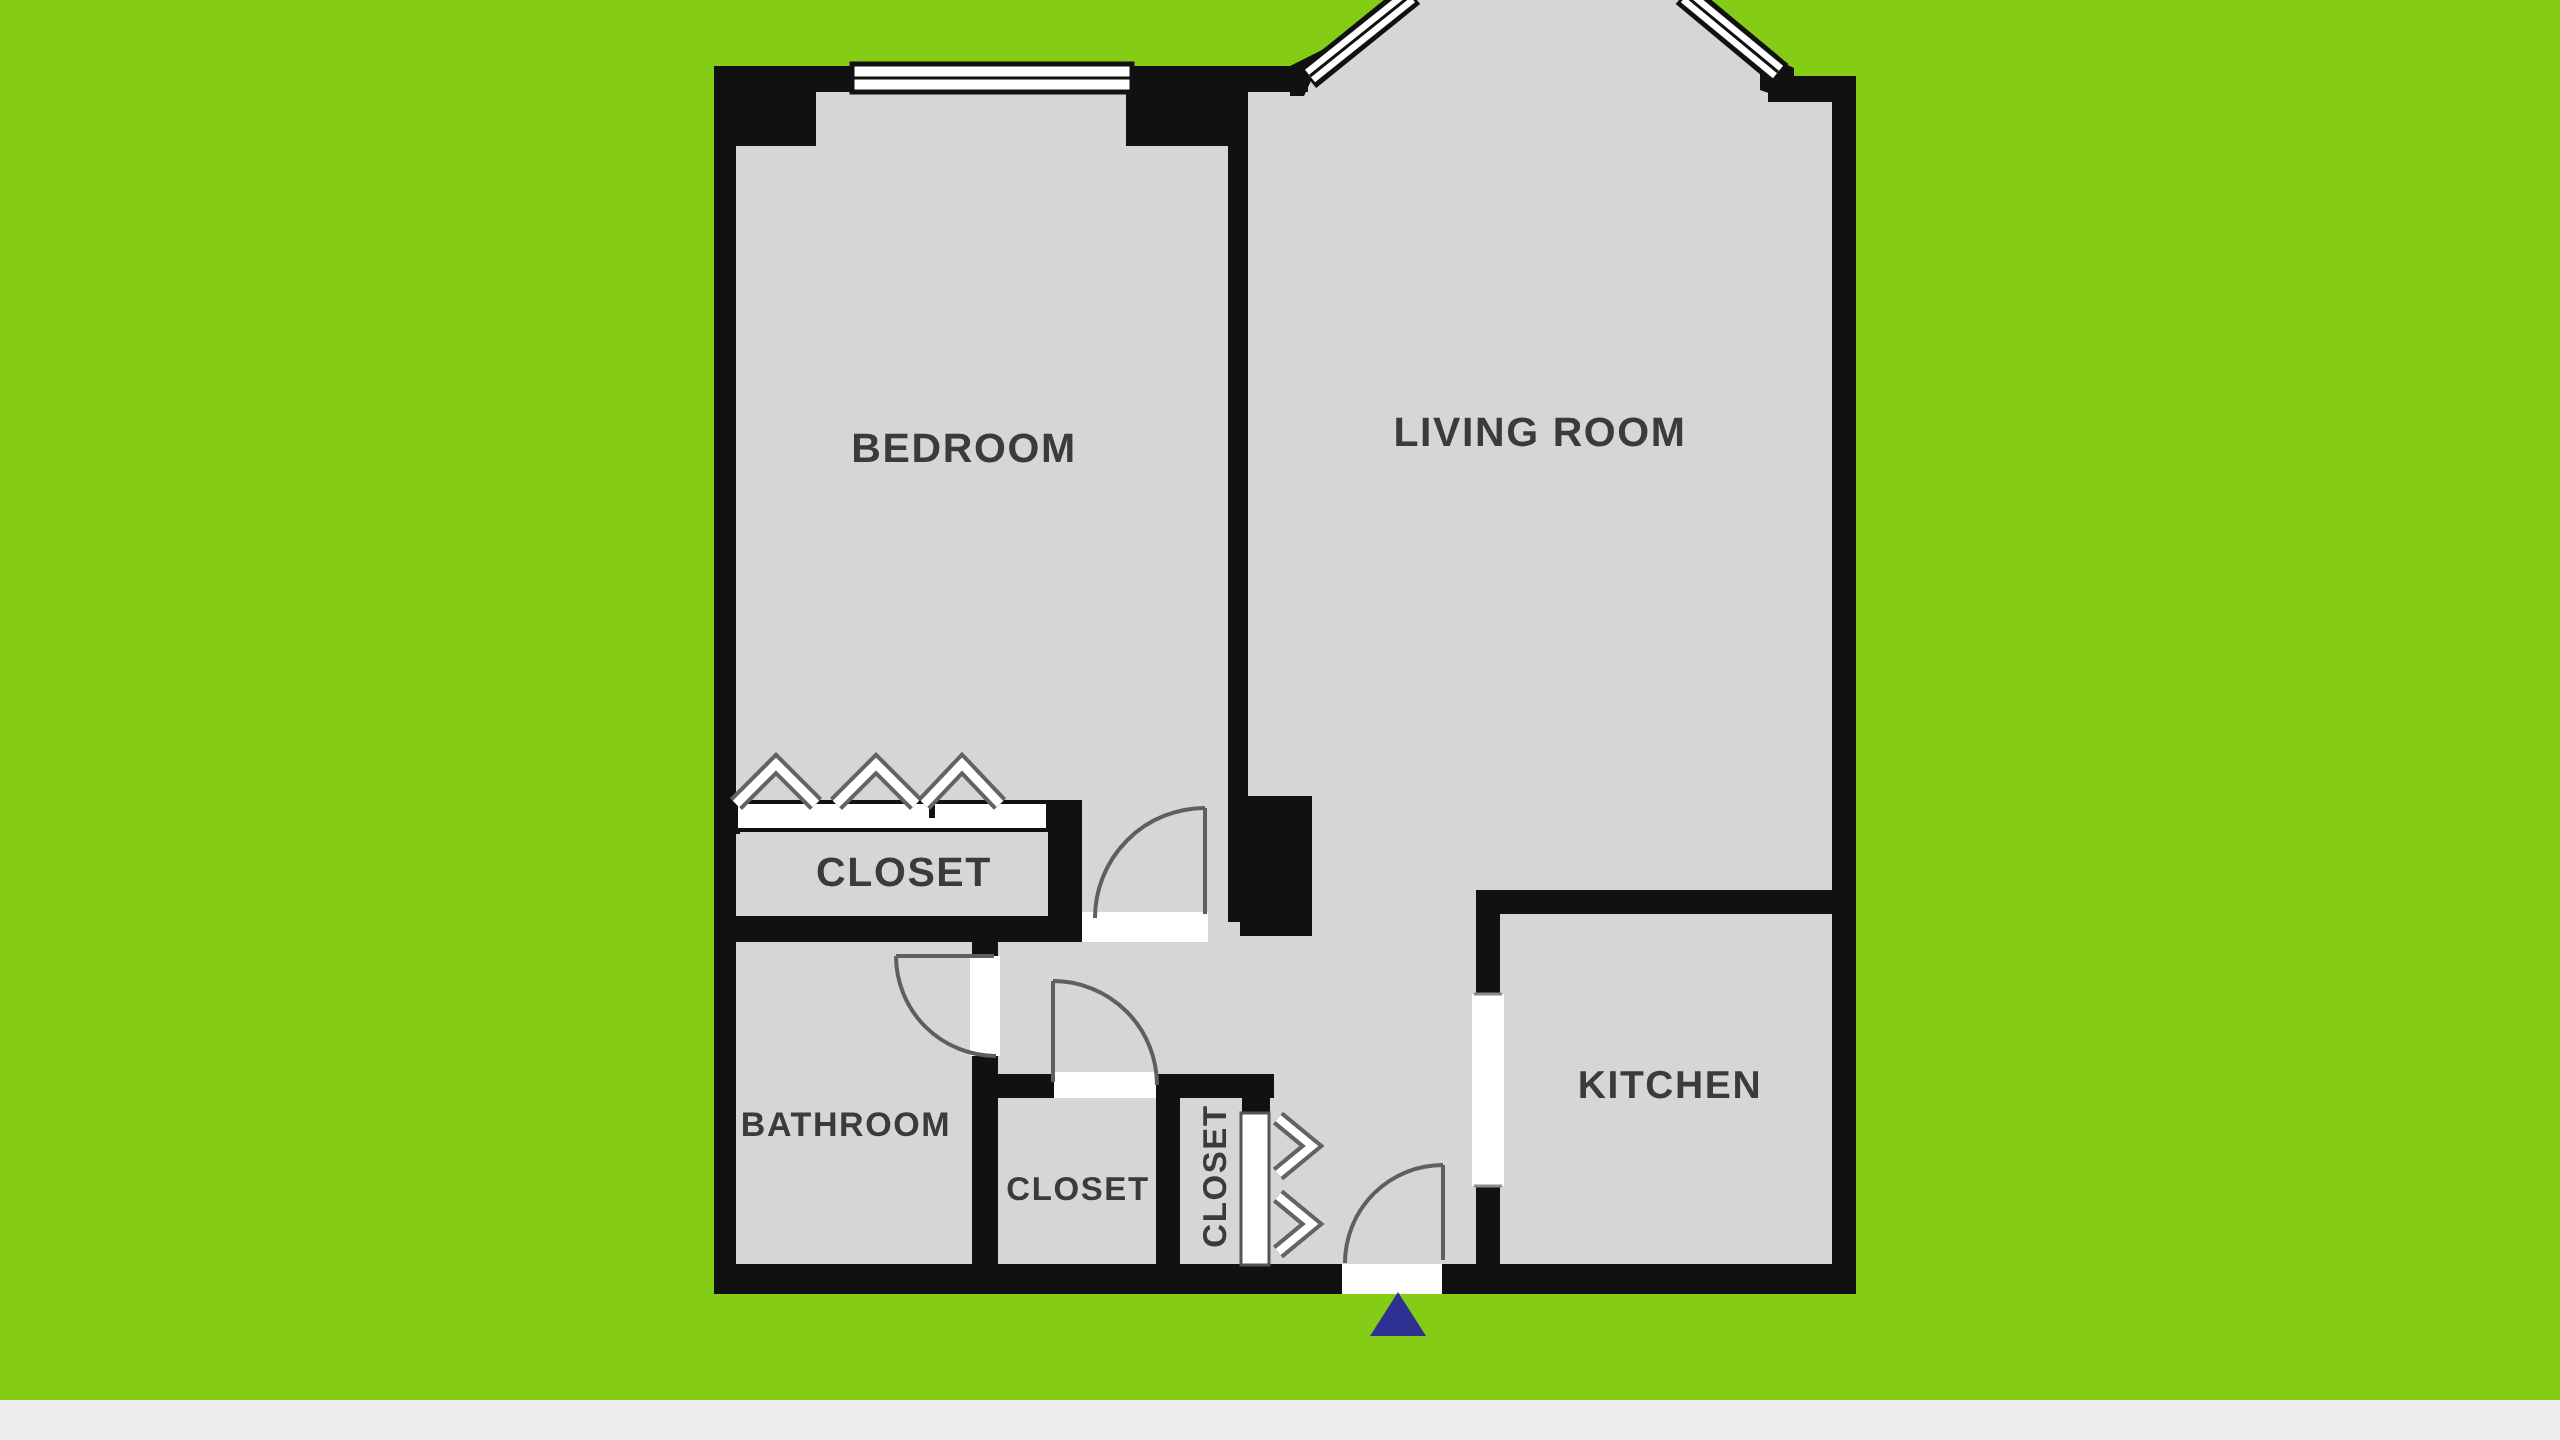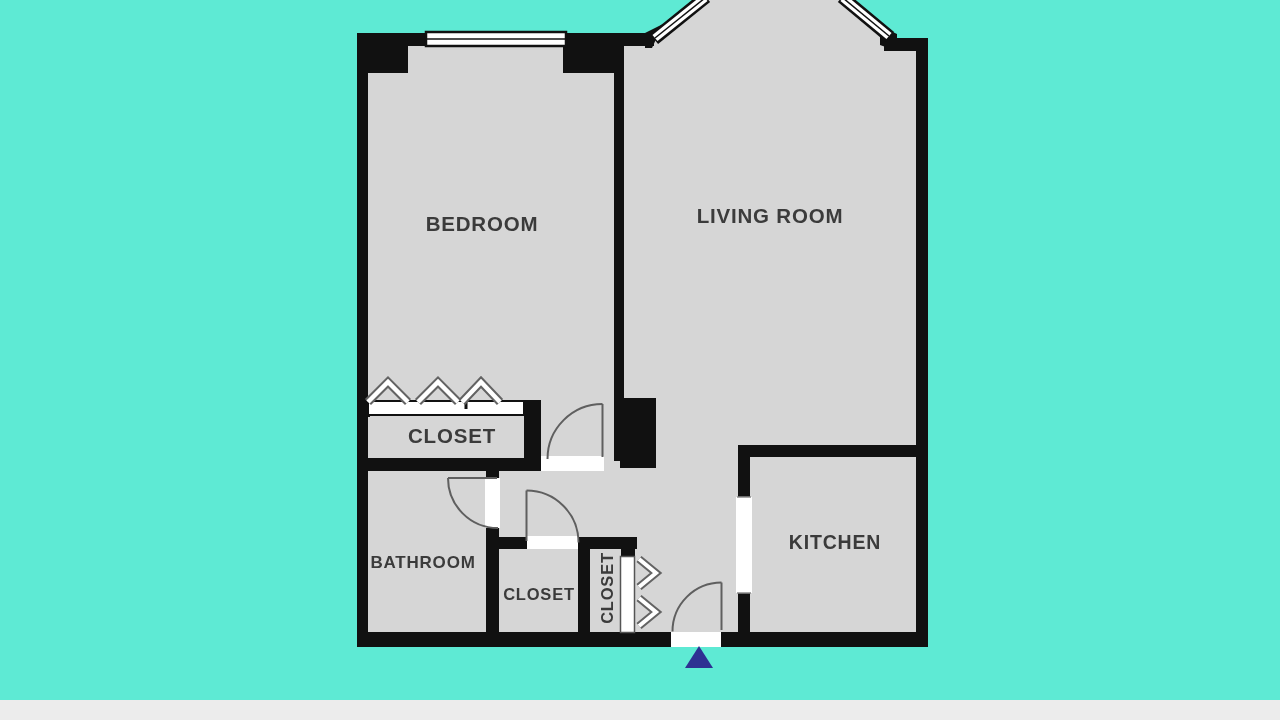--- a/index.html
+++ b/index.html
@@ -5,21 +5,21 @@
   html, body {
     margin: 0;
     padding: 0;
     background: #ffffff;
     font-family: "Liberation Sans", "DejaVu Sans", sans-serif;
   }
   .viewport {
     position: relative;
     width: 1280px;
     height: 720px;
-    background: #5eead4;
+    background: #84cc16;
     overflow: hidden;
   }
   .plan-svg {
     position: absolute;
     left: 0;
     top: 0;
   }
   .footer-bar {
     position: absolute;
     left: 0;

